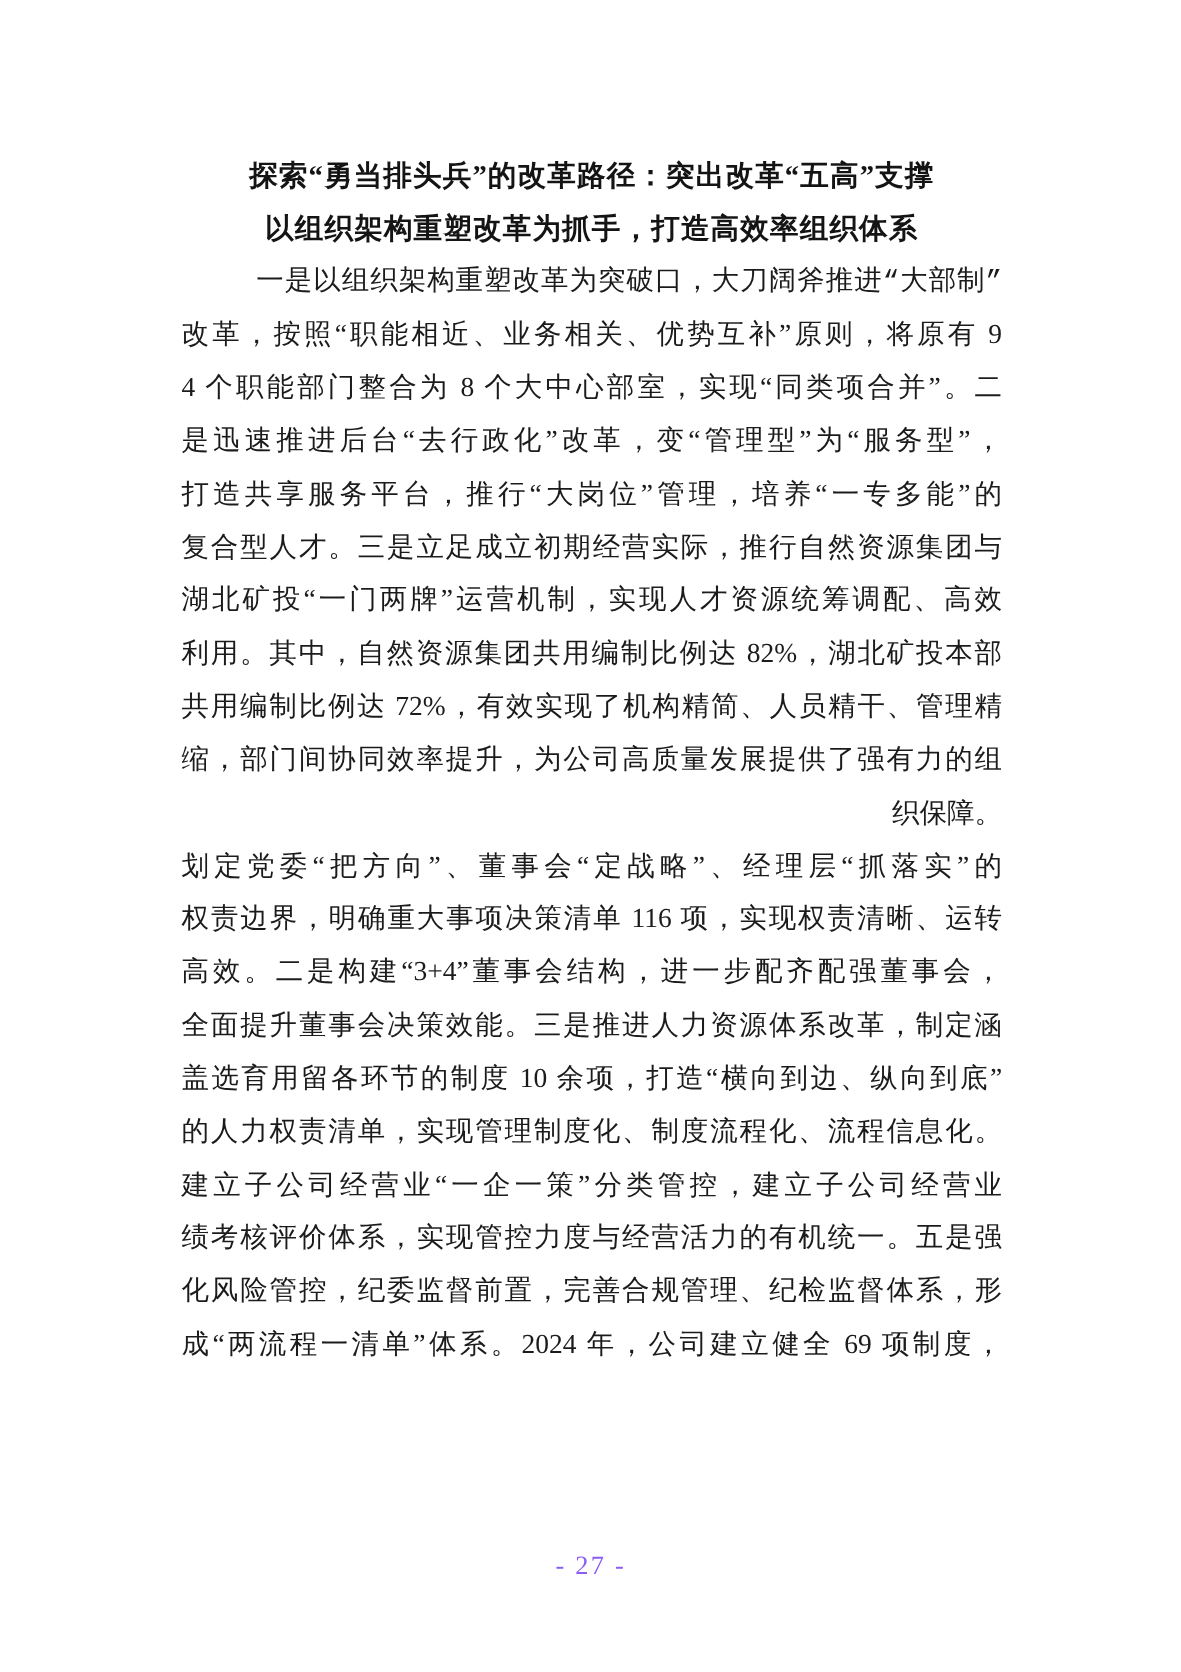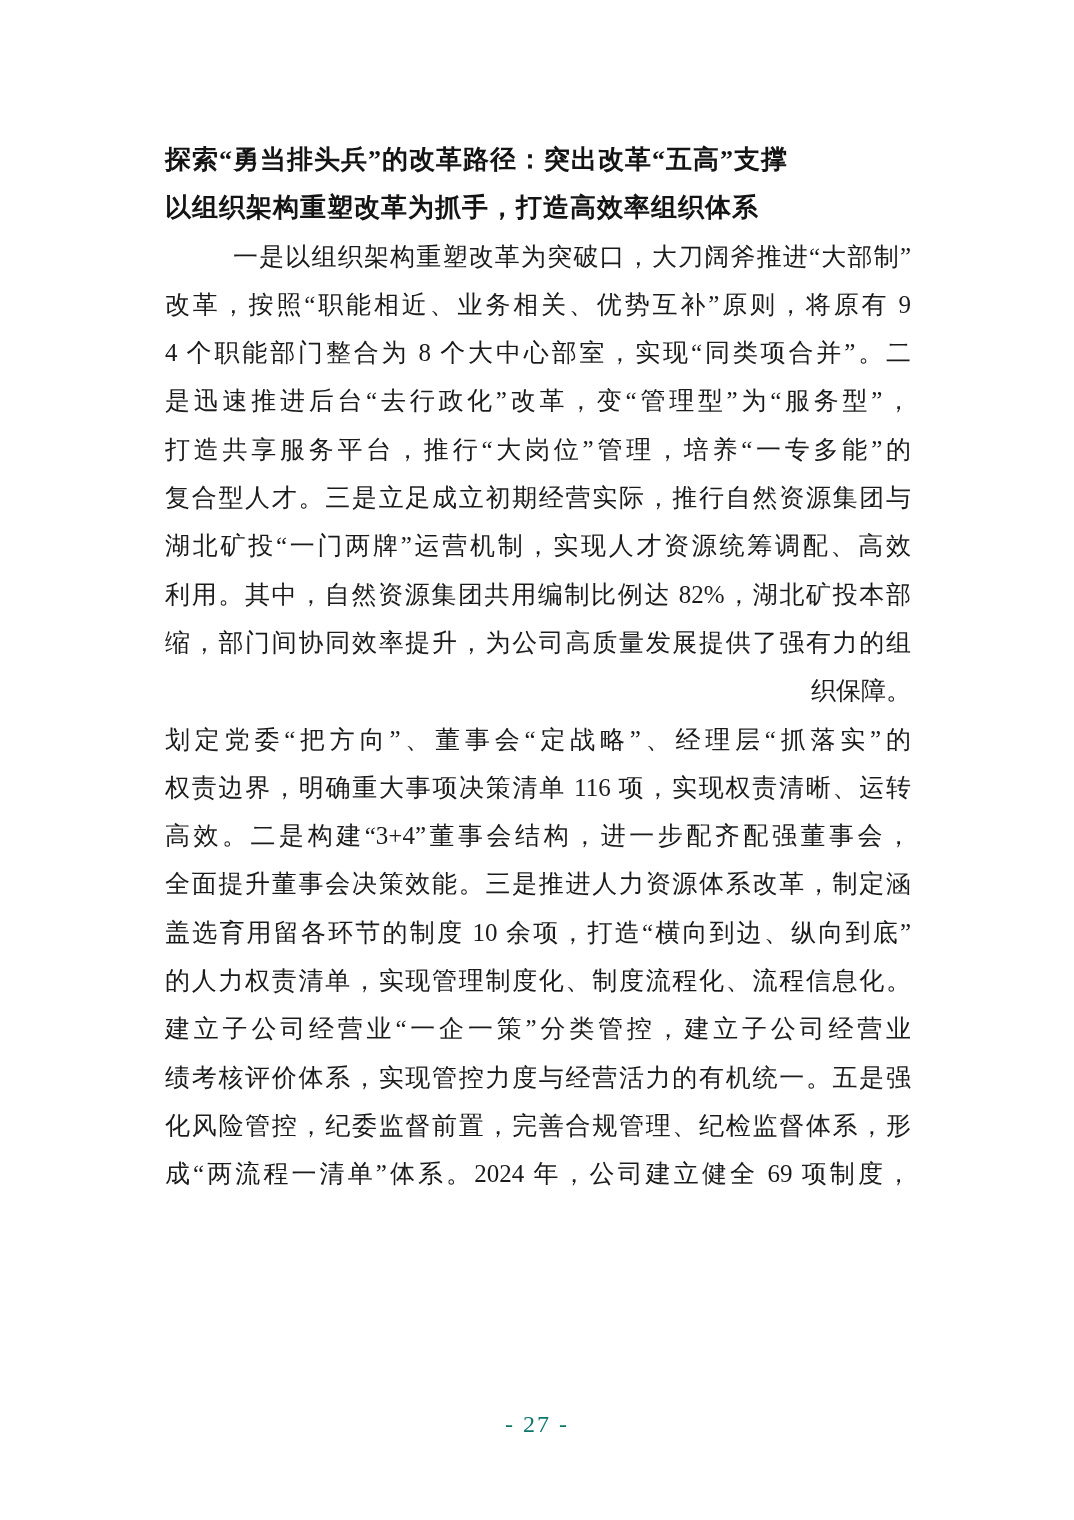--- a/index.html
+++ b/index.html
@@ -23,44 +23,45 @@
     width: 746px;
   }
   .line {
     font-size: 25px;
     line-height: 48.3px;
     white-space: normal;
   }
   .heading {
     font-weight: bold;
     font-size: 26px;
-    text-align: left;
+    text-align: center;
     letter-spacing: 1px;
     color: #141414;
   }
   .jline {
     text-align: justify;
     text-align-last: justify;
   }
   .indent {
     text-indent: 68px;
+    font-family: Liberation Mono, monospace;
   }
   .plain {
     text-align: right;
     text-align-last: auto;
   }
   .footer {
     position: absolute;
     left: 0;
     top: 1400px;
     width: 100%;
     text-align: center;
     font-size: 24px;
     line-height: 48px;
-    color: #0f766e;
+    color: #8b5cf6;
     letter-spacing: 2px;
   }
 </style>
 </head>
 <body>
 
 <div class="page">
   <div class="content">
 
     <div class="line heading">探索“勇当排头兵”的改革路径：突出改革“五高”支撑</div>
@@ -69,20 +70,21 @@
 
     <div>
       <div class="line jline indent">一是以组织架构重塑改革为突破口，大刀阔斧推进“大部制”</div>
       <div class="line jline">改革，按照“职能相近、业务相关、优势互补”原则，将原有 9</div>
       <div class="line jline">4 个职能部门整合为 8 个大中心部室，实现“同类项合并”。二</div>
       <div class="line jline">是迅速推进后台“去行政化”改革，变“管理型”为“服务型”，</div>
       <div class="line jline">打造共享服务平台，推行“大岗位”管理，培养“一专多能”的</div>
       <div class="line jline">复合型人才。三是立足成立初期经营实际，推行自然资源集团与</div>
       <div class="line jline">湖北矿投“一门两牌”运营机制，实现人才资源统筹调配、高效</div>
       <div class="line jline">利用。其中，自然资源集团共用编制比例达 82%，湖北矿投本部</div>
+      <div class="line jline">共用编制比例达 72%，有效实现了机构精简、人员精干、管理精</div>
       <div class="line jline">缩，部门间协同效率提升，为公司高质量发展提供了强有力的组</div>
       <div class="line plain">织保障。</div>
     </div>
 
 
     <div>
       <div class="line jline">划定党委“把方向”、董事会“定战略”、经理层“抓落实”的</div>
       <div class="line jline">权责边界，明确重大事项决策清单 116 项，实现权责清晰、运转</div>
       <div class="line jline">高效。二是构建“3+4”董事会结构，进一步配齐配强董事会，</div>
       <div class="line jline">全面提升董事会决策效能。三是推进人力资源体系改革，制定涵</div>

